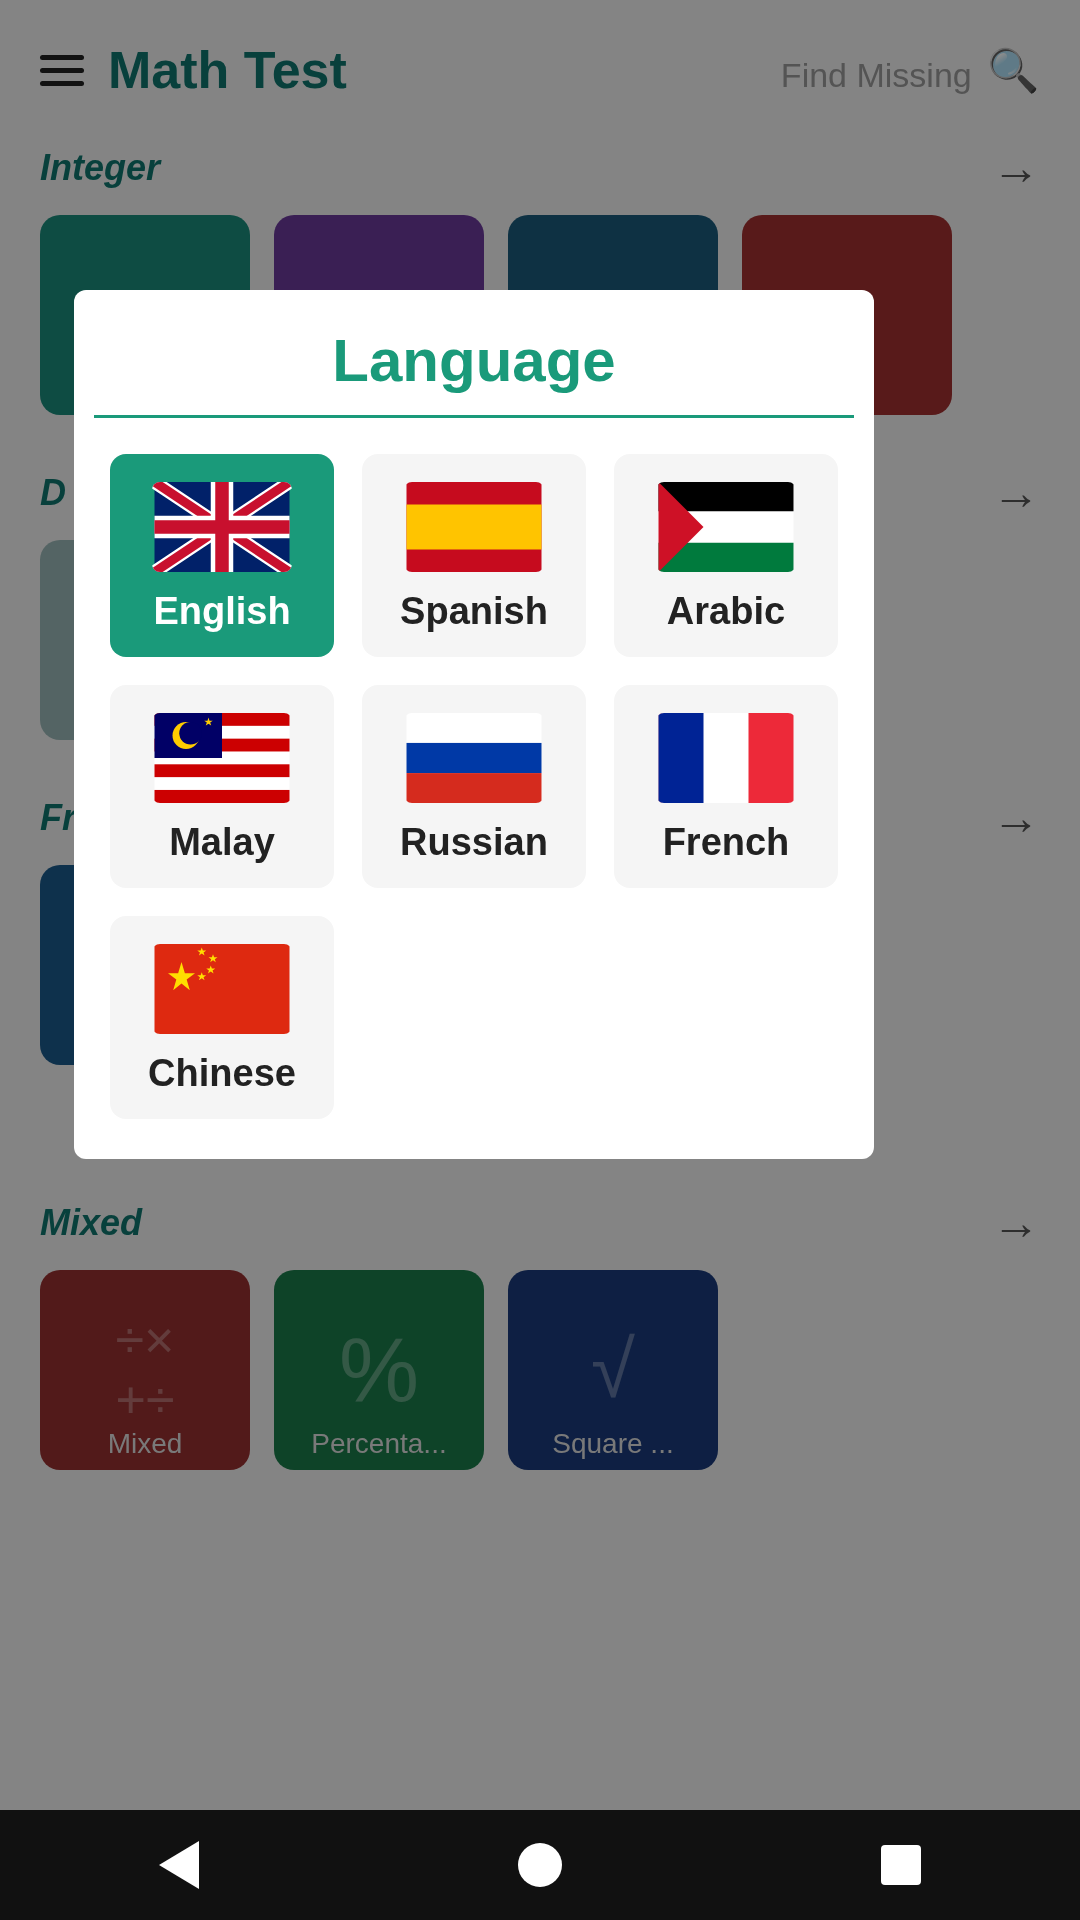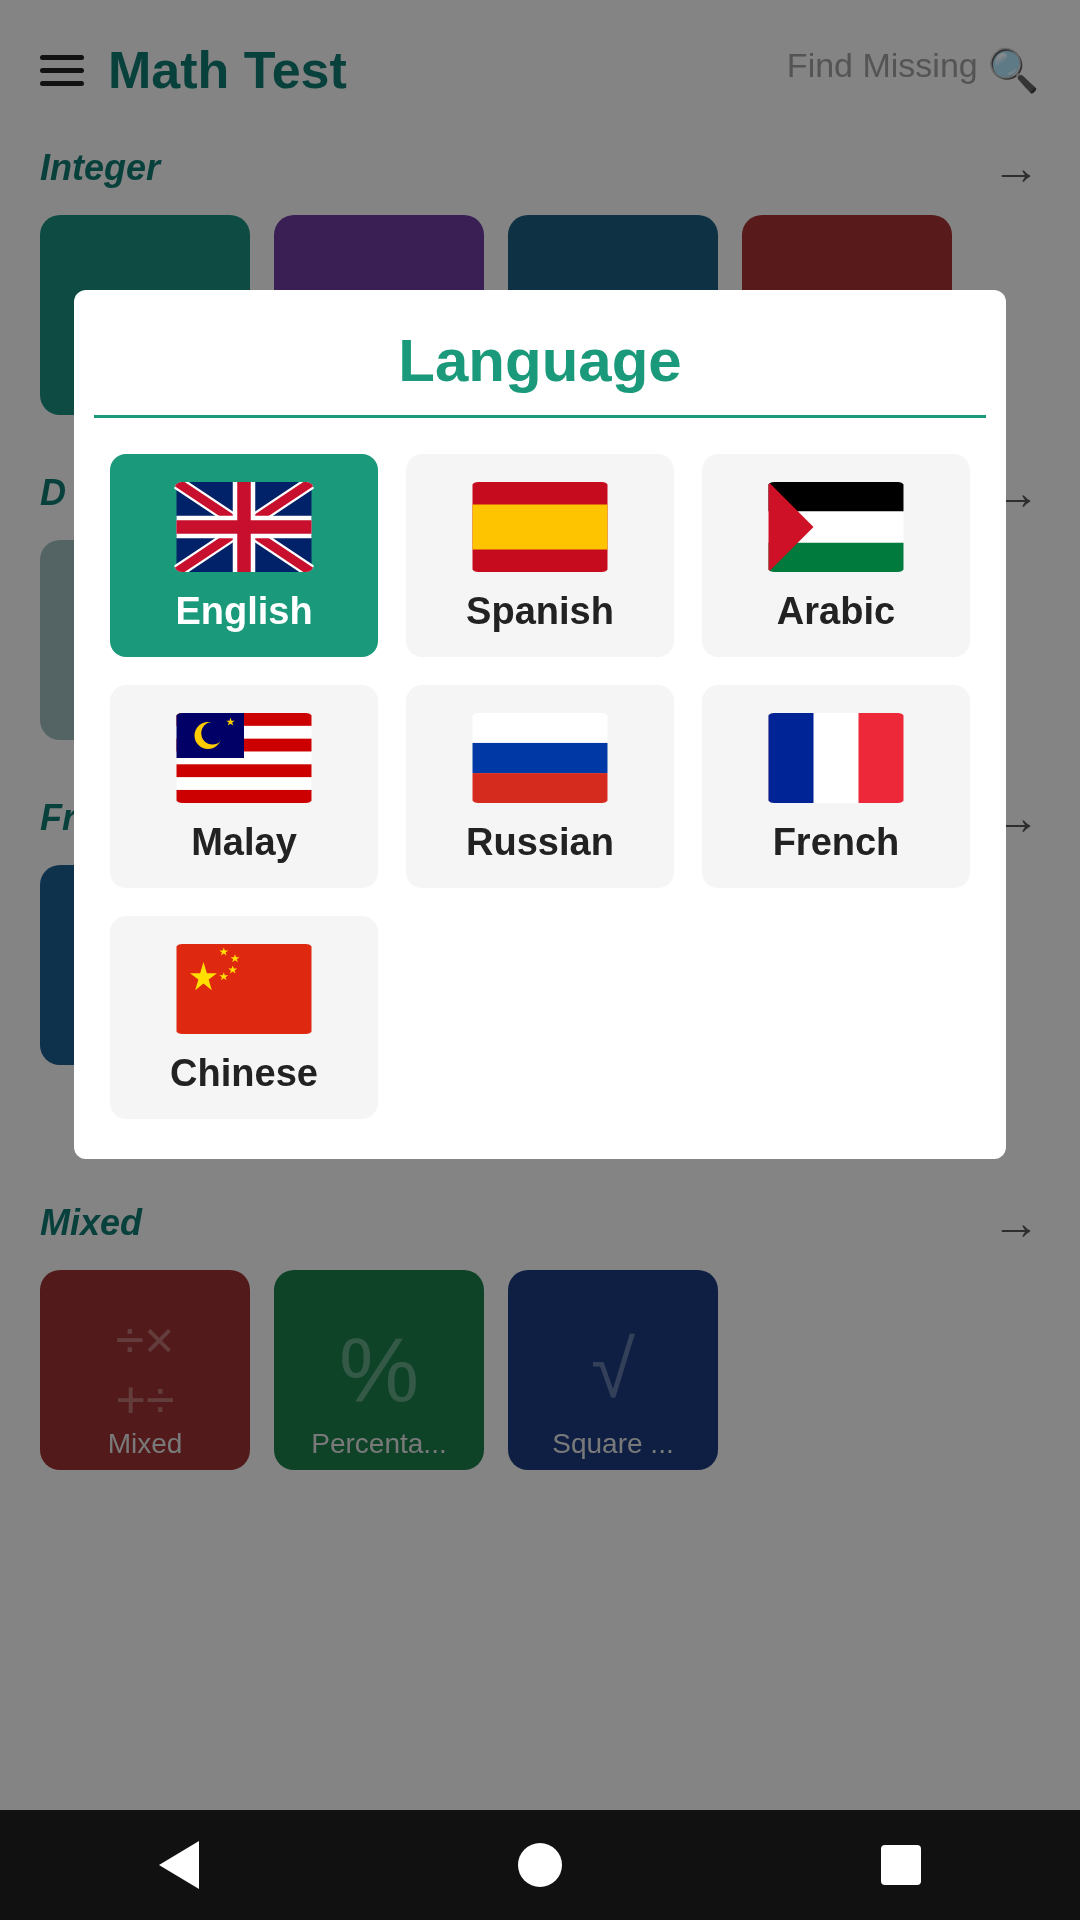--- a/index.html
+++ b/index.html
@@ -53,22 +53,22 @@
     }
 
     .app-title {
       font-size: 52px;
       font-weight: bold;
       color: #0f766e;
     }
 
     .find-missing {
       display: flex;
-      align-items: flex-start;
-      gap: 10px;
+      align-items: flex-end;
+      gap: 16px;
       color: #999;
       font-size: 34px;
     }
 
     .section-header {
       display: flex;
       align-items: center;
       justify-content: space-between;
       padding: 20px 40px;
     }
@@ -140,21 +140,21 @@
       height: 100%;
       background: rgba(0,0,0,0.45);
       z-index: 10;
     }
 
     
     .dialog {
       position: absolute;
       top: 290px;
       left: 74px;
-      width: 932px;
+      width: 800px;
       background: #fff;
       border-radius: 12px;
       z-index: 20;
       padding-bottom: 40px;
     }
 
     .dialog-header {
       padding: 36px 40px 0 40px;
       text-align: center;
     }

